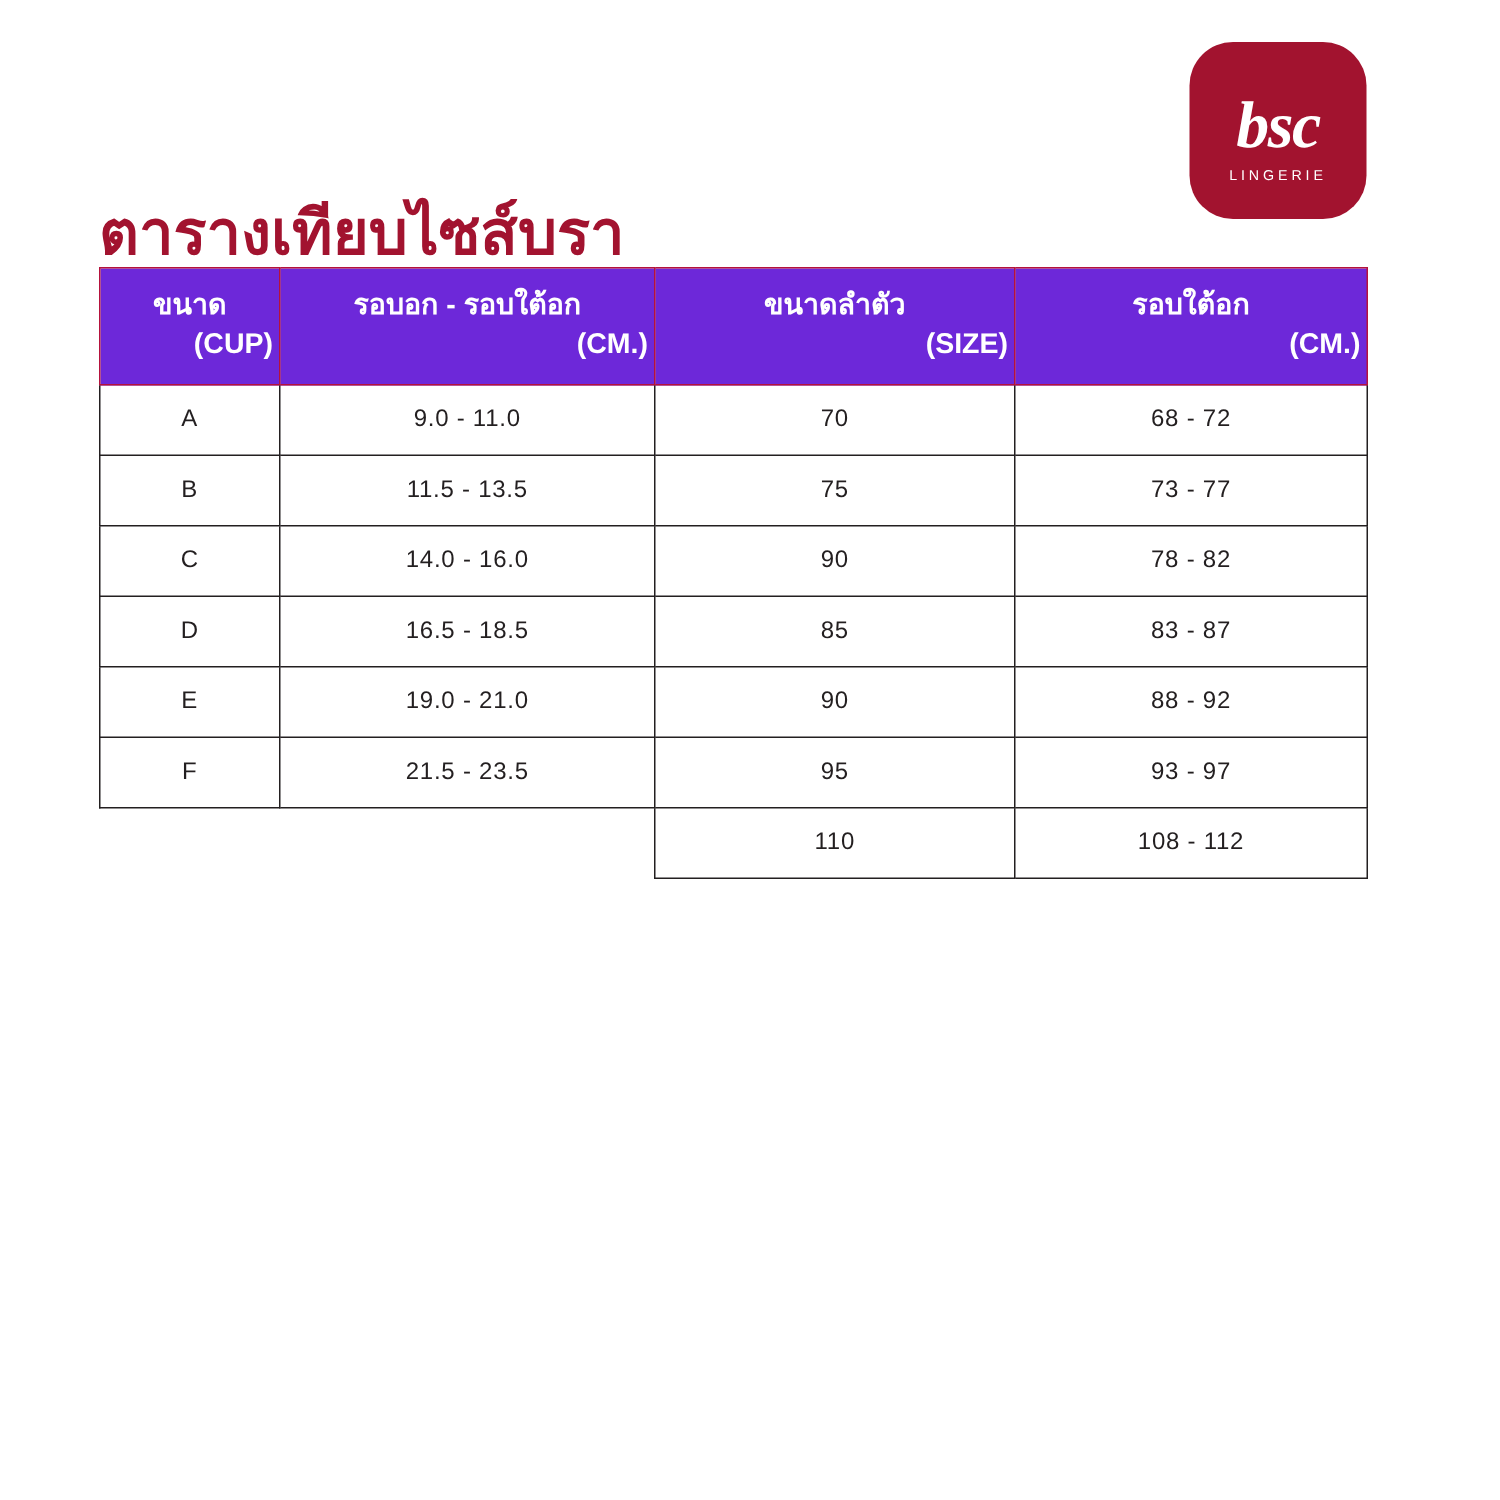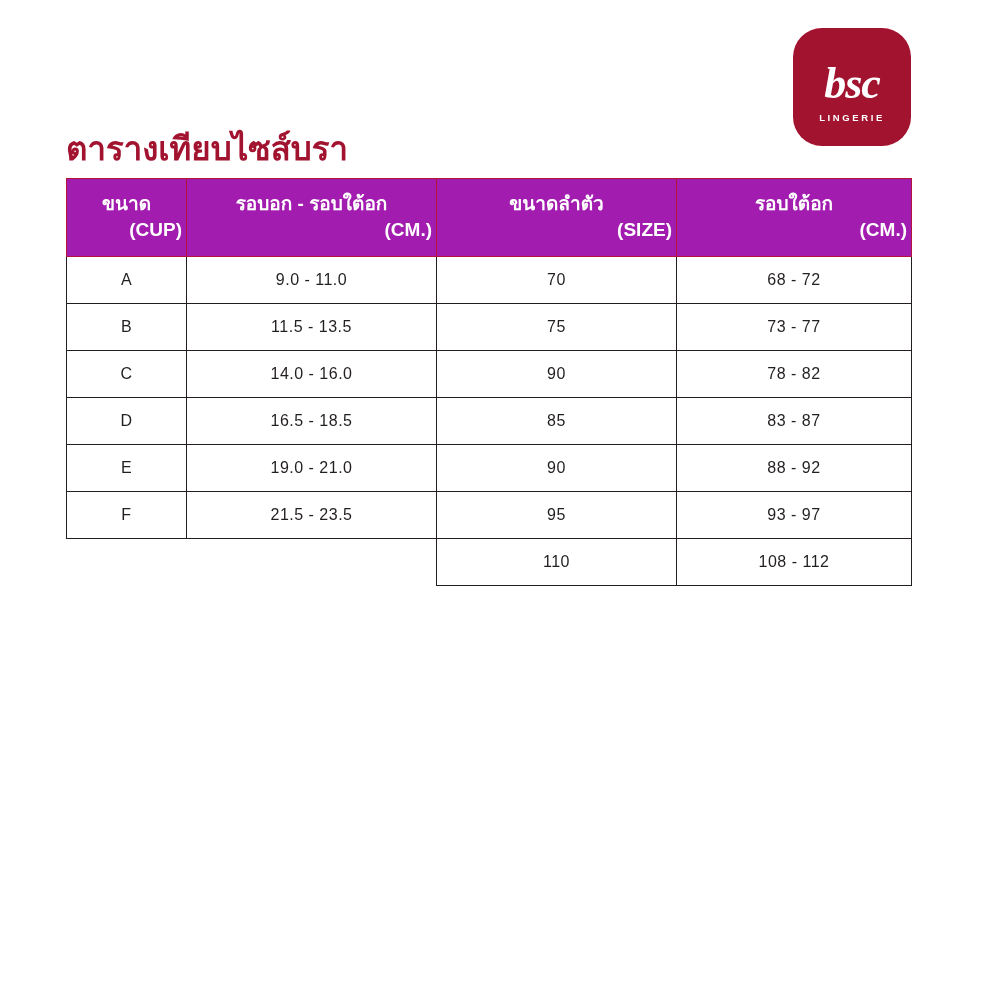--- a/index.html
+++ b/index.html
@@ -46,30 +46,29 @@
     color: #ffffff;
     letter-spacing: -1px;
     margin-top: 10px;
   }
   .logo-sub {
     font-family: "Liberation Sans", sans-serif;
     font-size: 9.5px;
     letter-spacing: 2.6px;
     color: #ffffff;
     margin-top: 6px;
-    font-weight: bold;
   }
 
   
   .title {
     position: absolute;
     left: 66px;
     top: 122px;
     font-family: "Liberation Sans", sans-serif;
-    font-size: 33px;
+    font-size: 41px;
     font-weight: bold;
     color: #a2132f;
     letter-spacing: 0px;
     white-space: nowrap;
   }
 
   
   .table-wrap {
     position: absolute;
     left: 66px;
@@ -80,21 +79,21 @@
     border-collapse: collapse;
     width: 845px;
     table-layout: fixed;
   }
   table.sizechart col.c1 { width: 120px; }
   table.sizechart col.c2 { width: 250px; }
   table.sizechart col.c3 { width: 240px; }
   table.sizechart col.c4 { width: 235px; }
 
   table.sizechart th {
-    background: #a21caf;
+    background: #6d28d9;
     color: #ffffff;
     border: 1px solid #b5123c;
     font-size: 19px;
     font-weight: bold;
     text-align: center;
     padding: 12px 4px 14px 4px;
     line-height: 1.35;
     vertical-align: middle;
   }
   table.sizechart th .l2 {

